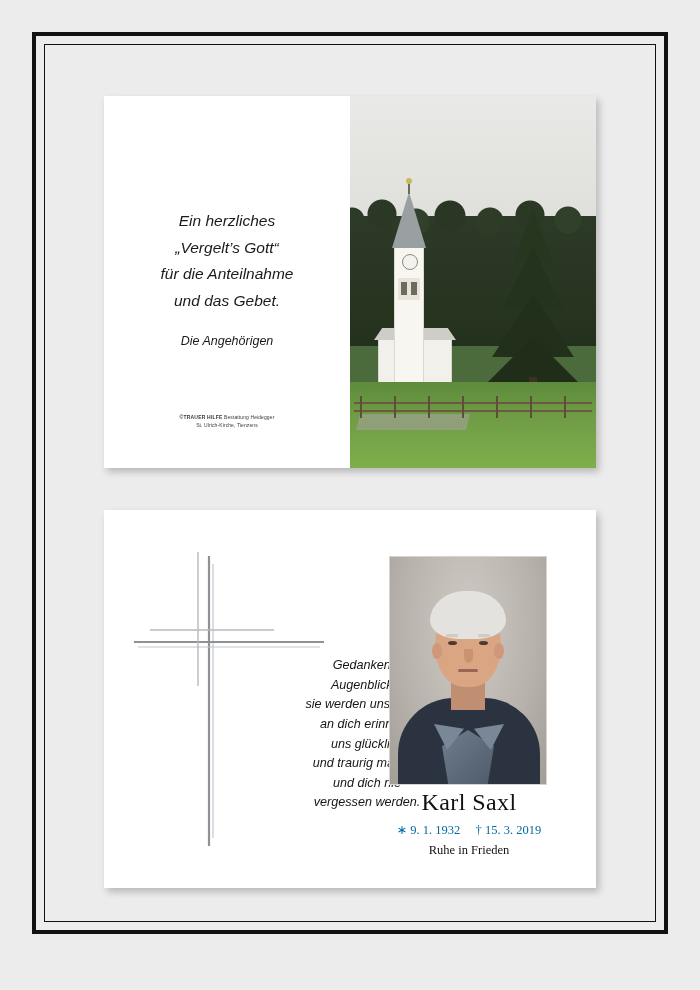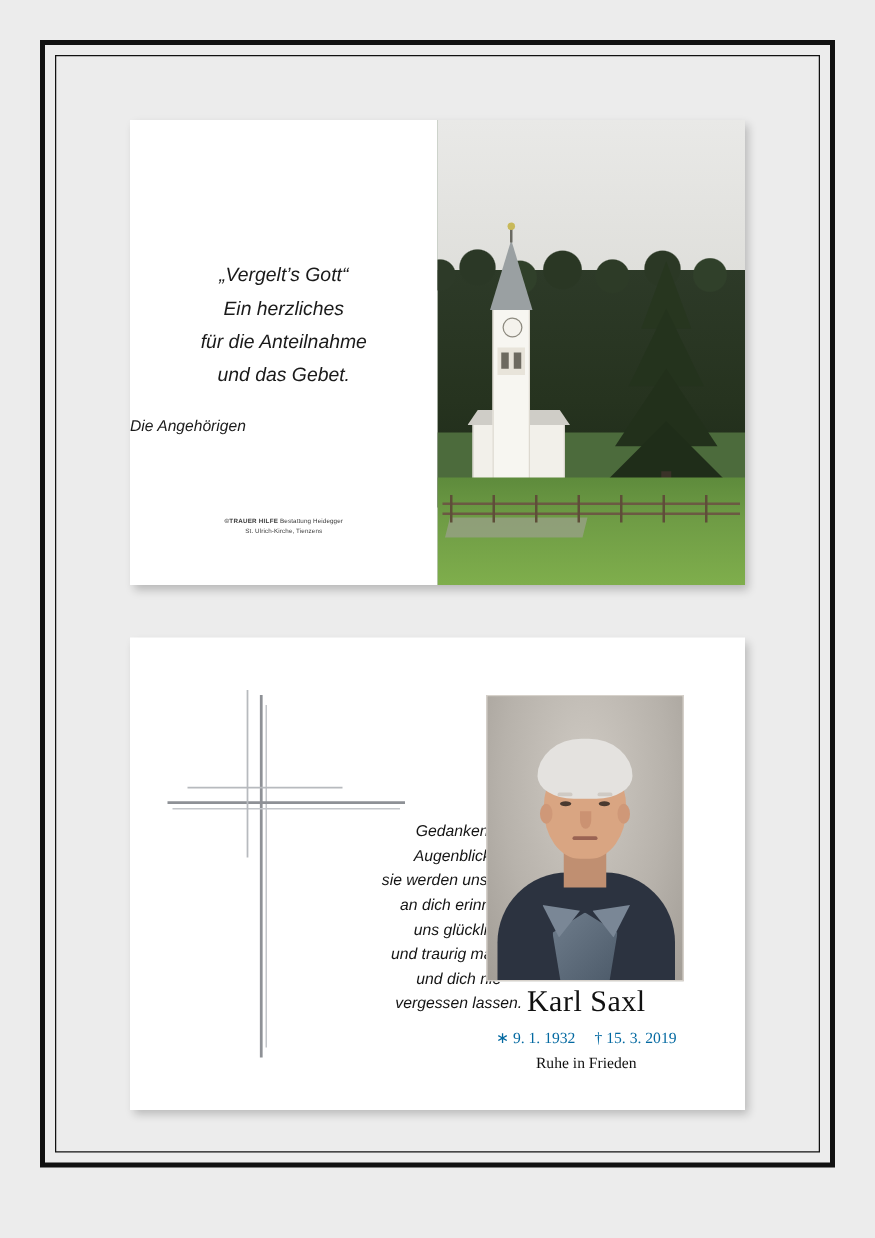--- a/index.html
+++ b/index.html
@@ -75,21 +75,21 @@
     color: #1a1a1a;
     line-height: 1.72;
   }
   .thanks-lines div { white-space: nowrap; }
 
   .thanks-signature {
     position: absolute;
     left: 0;
     top: 238px;
     width: 246px;
-    text-align: left;
+    text-align: center;
     font-style: italic;
     font-size: 12.5px;
     color: #1a1a1a;
   }
 
   .imprint {
     position: absolute;
     left: 0;
     top: 318px;
     width: 246px;
@@ -338,22 +338,22 @@
 
   <div class="frame-outer">
     <div class="frame-inner"></div>
   </div>
 
   <div class="card card-top">
 
     <div class="text-side">
 
       <div class="thanks-lines">
+        <div>Ein herzliches</div>
         <div>„Vergelt’s Gott“</div>
-        <div>Ein herzliches</div>
         <div>für die Anteilnahme</div>
         <div>und das Gebet.</div>
       </div>
 
       <div class="thanks-signature">Die Angehörigen</div>
 
       <div class="imprint">
         <div>
           <span class="brand">©TRAUER HILFE</span>
           <span>Bestattung Heidegger</span>
@@ -420,21 +420,21 @@
     </div>
 
     <div class="verse">
       <div>Gedanken –</div>
       <div>Augenblicke,</div>
       <div>sie werden uns immer</div>
       <div>an dich erinnern,</div>
       <div>uns glücklich</div>
       <div>und traurig machen</div>
       <div>und dich nie</div>
-      <div>vergessen lassen.</div>
+      <div>vergessen werden.</div>
     </div>
 
     <div class="portrait">
       <div class="p-bg"></div>
       <div class="p-body"></div>
       <div class="p-shirt"></div>
       <div class="p-collar-l"></div>
       <div class="p-collar-r"></div>
       <div class="p-neck"></div>
       <div class="p-head"></div>

